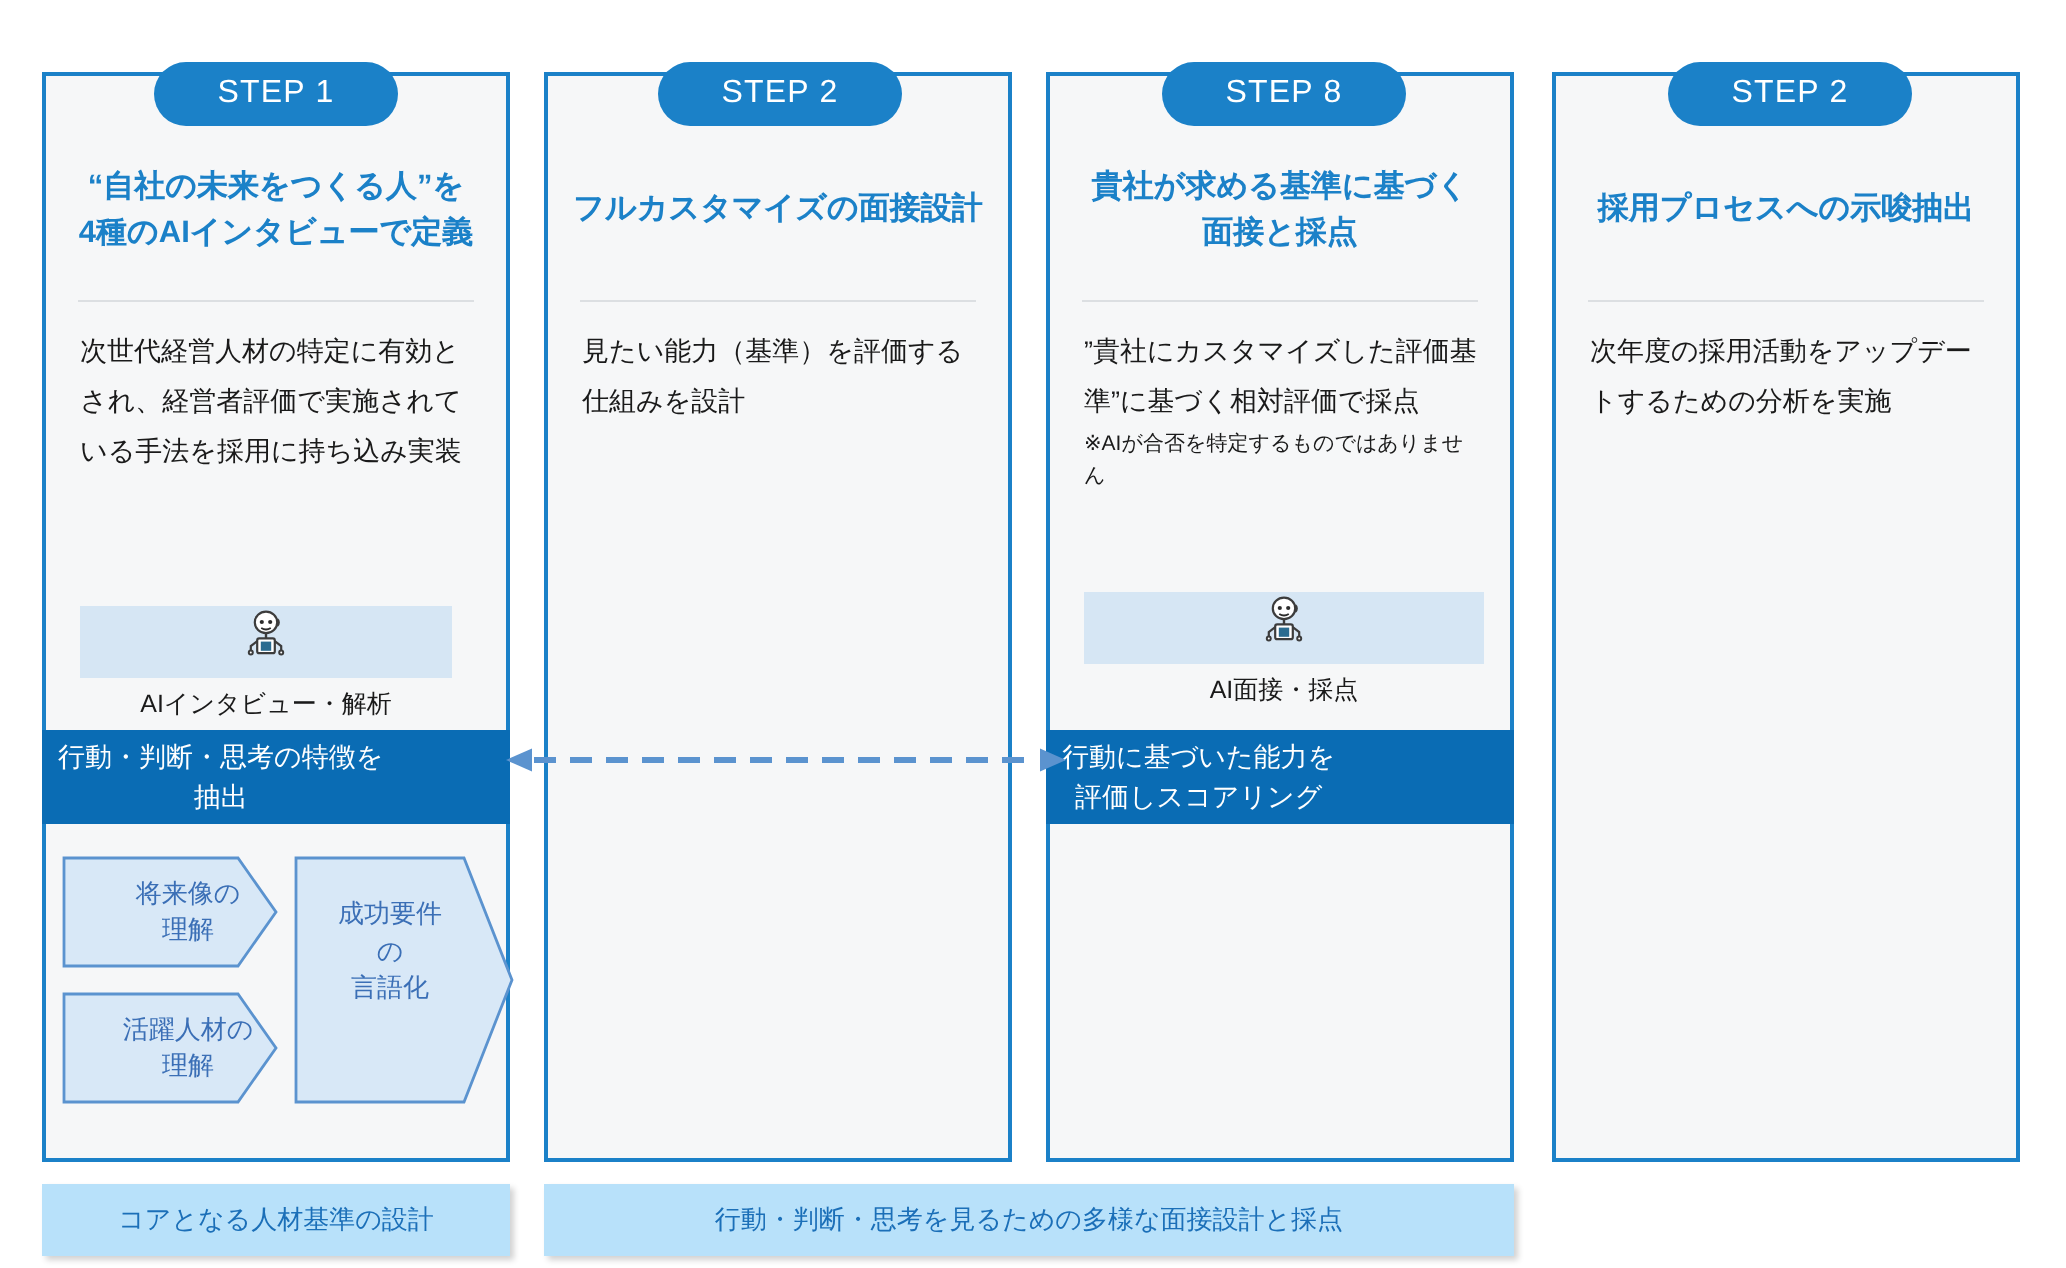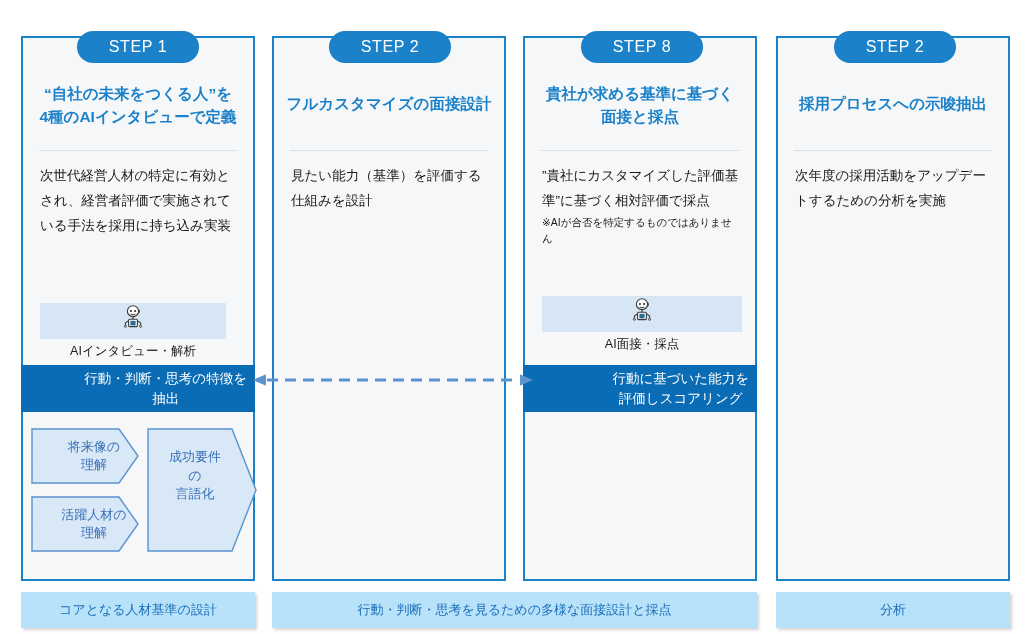--- a/index.html
+++ b/index.html
@@ -129,21 +129,21 @@
     left: -2px;
     width: 234px;
     height: 47px;
     background: #0a6cb4;
     color: #ffffff;
     font-size: 13.5px;
     line-height: 1.45;
     font-weight: normal;
     display: flex;
     align-items: center;
-    justify-content: flex-end;
+    justify-content: flex-start;
     text-align: center;
     box-sizing: border-box;
     padding: 0 8px;
   }
   .band-1 { top: 327px; }
   .band-3 { top: 327px; }
 
   
   .chev-wrap { position: absolute; left: 8px; top: 390px; width: 226px; height: 128px; }
   .chev {
@@ -328,15 +328,14 @@
   <div class="connector">
     <svg width="280" height="14" viewBox="0 0 280 14">
       <line x1="14" y1="7" x2="266" y2="7" stroke="#5b93cf" stroke-width="3" stroke-dasharray="11 7"></line>
       <polygon points="0,7 13,1.2 13,12.8" fill="#5b93cf"></polygon>
       <polygon points="280,7 267,1.2 267,12.8" fill="#5b93cf"></polygon>
     </svg>
   </div>
 
   <div class="foot foot-1">コアとなる人材基準の設計</div>
   <div class="foot foot-2">行動・判断・思考を見るための多様な面接設計と採点</div>
-  <div class="foot foot-3">分析</div>
 
 </div>
 
 </body></html>

